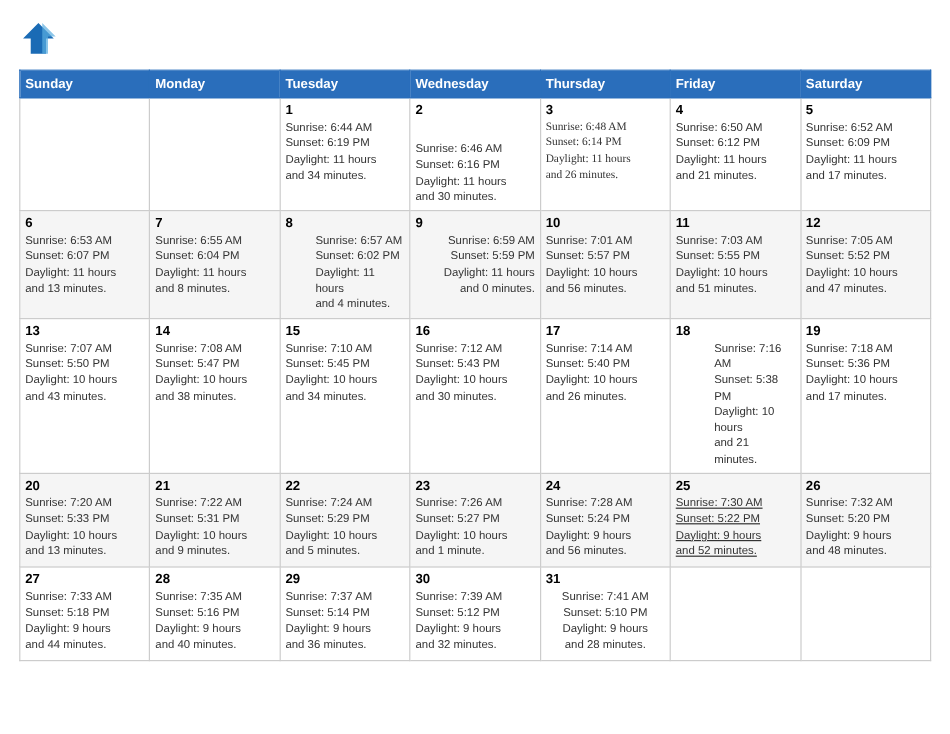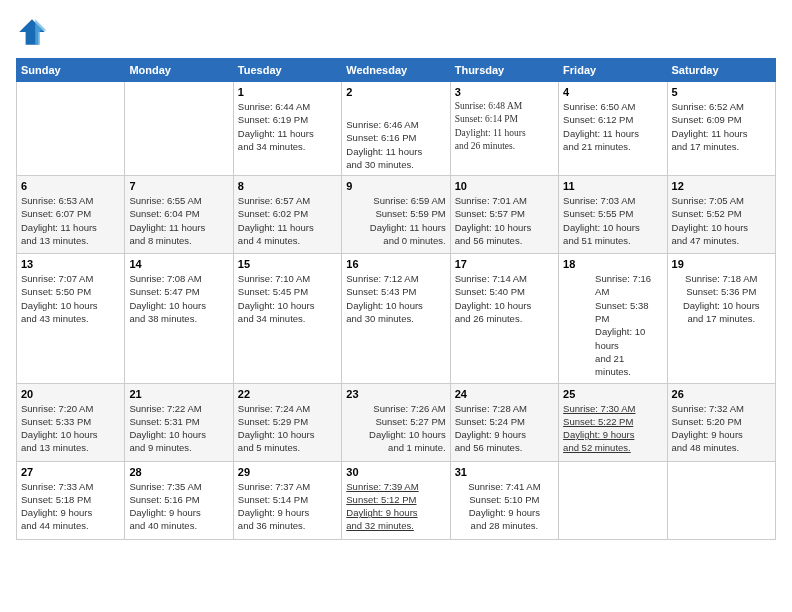--- a/index.html
+++ b/index.html
@@ -175,21 +175,21 @@
           </td>
           <td>
             <span class="day-number">7</span>
             <div class="day-info" style="white-space: pre-line;">Sunrise: 6:55 AM
 Sunset: 6:04 PM
 Daylight: 11 hours
 and 8 minutes.</div>
           </td>
           <td>
             <span class="day-number">8</span>
-            <div class="day-info" style="white-space: pre-line;">Sunrise: 6:57 AM
+            <div class="day-info" style="white-space: pre-line; margin-left: 25px;">Sunrise: 6:57 AM
 Sunset: 6:02 PM
 Daylight: 11 hours
 and 4 minutes.</div>
           </td>
           <td>
             <span class="day-number">9</span>
             <div class="day-info" style="white-space: pre-line; text-align: right;">Sunrise: 6:59 AM
 Sunset: 5:59 PM
 Daylight: 11 hours
 and 0 minutes.</div>
@@ -254,21 +254,21 @@
           </td>
           <td>
             <span class="day-number">18</span>
             <div class="day-info" style="white-space: pre-line; margin-left: 32px;">Sunrise: 7:16 AM
 Sunset: 5:38 PM
 Daylight: 10 hours
 and 21 minutes.</div>
           </td>
           <td>
             <span class="day-number">19</span>
-            <div class="day-info" style="white-space: pre-line; text-align: center;">Sunrise: 7:18 AM
+            <div class="day-info" style="white-space: pre-line;">Sunrise: 7:18 AM
 Sunset: 5:36 PM
 Daylight: 10 hours
 and 17 minutes.</div>
           </td>
         </tr>
         <tr>
           <td>
             <span class="day-number">20</span>
             <div class="day-info" style="white-space: pre-line;">Sunrise: 7:20 AM
 Sunset: 5:33 PM
@@ -284,21 +284,21 @@
           </td>
           <td>
             <span class="day-number">22</span>
             <div class="day-info" style="white-space: pre-line;">Sunrise: 7:24 AM
 Sunset: 5:29 PM
 Daylight: 10 hours
 and 5 minutes.</div>
           </td>
           <td>
             <span class="day-number">23</span>
-            <div class="day-info" style="white-space: pre-line; text-align: right;">Sunrise: 7:26 AM
+            <div class="day-info" style="white-space: pre-line;">Sunrise: 7:26 AM
 Sunset: 5:27 PM
 Daylight: 10 hours
 and 1 minute.</div>
           </td>
           <td>
             <span class="day-number">24</span>
             <div class="day-info" style="white-space: pre-line;">Sunrise: 7:28 AM
 Sunset: 5:24 PM
 Daylight: 9 hours
 and 56 minutes.</div>
@@ -335,21 +335,21 @@
           </td>
           <td>
             <span class="day-number">29</span>
             <div class="day-info" style="white-space: pre-line;">Sunrise: 7:37 AM
 Sunset: 5:14 PM
 Daylight: 9 hours
 and 36 minutes.</div>
           </td>
           <td>
             <span class="day-number">30</span>
-            <div class="day-info" style="white-space: pre-line; text-decoration: underline;">Sunrise: 7:39 AM
+            <div class="day-info" style="white-space: pre-line;">Sunrise: 7:39 AM
 Sunset: 5:12 PM
 Daylight: 9 hours
 and 32 minutes.</div>
           </td>
           <td>
             <span class="day-number">31</span>
             <div class="day-info" style="white-space: pre-line; text-align: center;">Sunrise: 7:41 AM
 Sunset: 5:10 PM
 Daylight: 9 hours
 and 28 minutes.</div>

